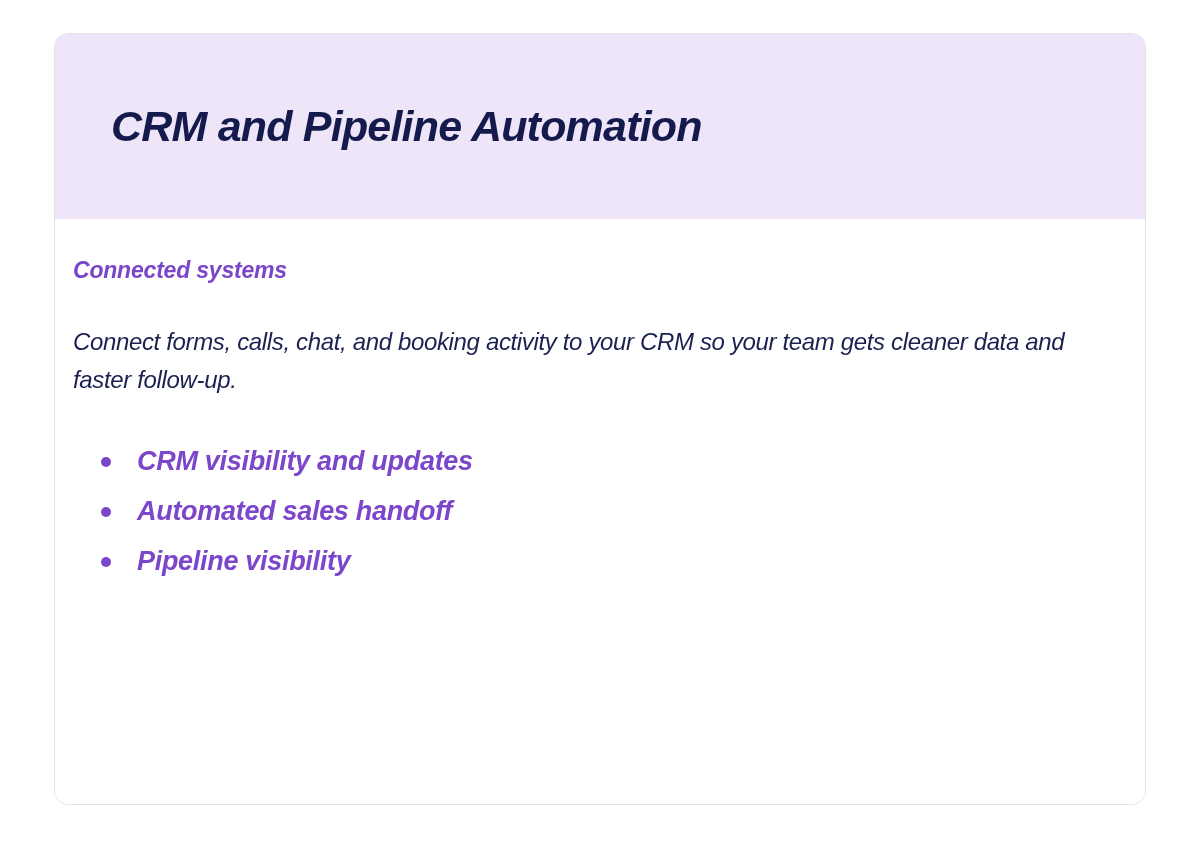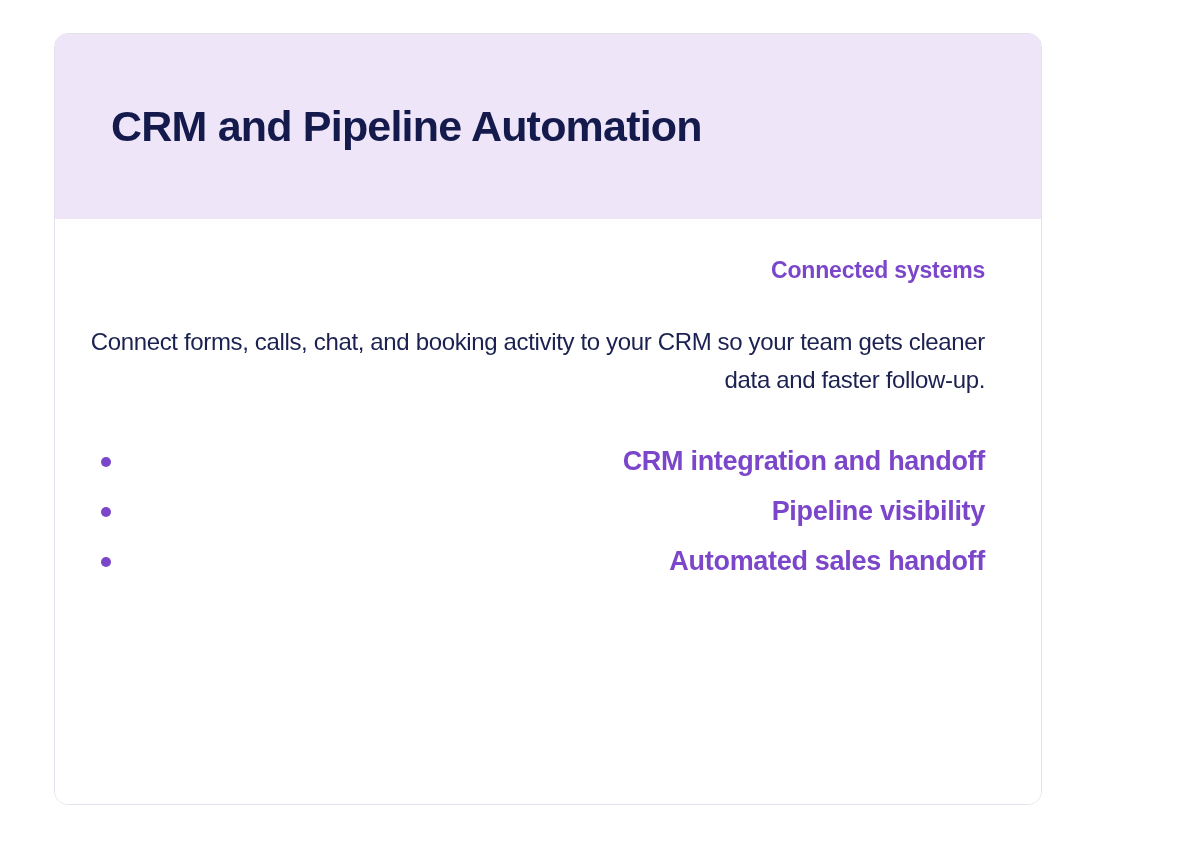--- a/index.html
+++ b/index.html
@@ -19,29 +19,30 @@
     position: relative;
     width: 1200px;
     height: 851px;
   }
 
   
   .feature-card {
     position: absolute;
     left: 54px;
     top: 33px;
-    width: 988px;
+    width: 1092px;
     height: 772px;
     box-sizing: border-box;
     background: #ffffff;
     border: 1px solid #e2e2ea;
     border-radius: 14px;
     overflow: hidden;
     display: flex;
     flex-direction: column;
+    font-style: italic;
   }
 
   
   .card-header {
     background: #eee6f8;
     height: 185px;
     flex: 0 0 185px;
     display: flex;
     align-items: center;
     padding: 0 56px;
@@ -57,21 +58,20 @@
     color: #151a4c;
     white-space: nowrap;
   }
 
   
   .card-body {
     flex: 1 1 auto;
     background: #ffffff;
     padding: 38px 56px 0 18px;
     box-sizing: border-box;
-    text-align: right;
   }
 
   .eyebrow {
     margin: 0 0 38px 0;
     font-size: 23px;
     line-height: 1.2;
     font-weight: 700;
     letter-spacing: -0.2px;
     color: #7b46c9;
   }
@@ -131,29 +131,29 @@
 
     <div class="card-body">
 
       <p class="eyebrow">Connected systems</p>
 
       <p class="body-copy">Connect forms, calls, chat, and booking activity to your CRM so your team gets cleaner data and faster follow-up.</p>
 
       <ul class="feature-list">
         <li>
           <span class="bullet-dot"></span>
-          <span>CRM integration and handoff</span>
+          <span>CRM visibility and updates</span>
+        </li>
+        <li>
+          <span class="bullet-dot"></span>
+          <span>Automated sales handoff</span>
         </li>
         <li>
           <span class="bullet-dot"></span>
           <span>Pipeline visibility</span>
-        </li>
-        <li>
-          <span class="bullet-dot"></span>
-          <span>Automated sales handoff</span>
         </li>
       </ul>
 
     </div>
 
   </section>
 
 </div>
 
 </body></html>

